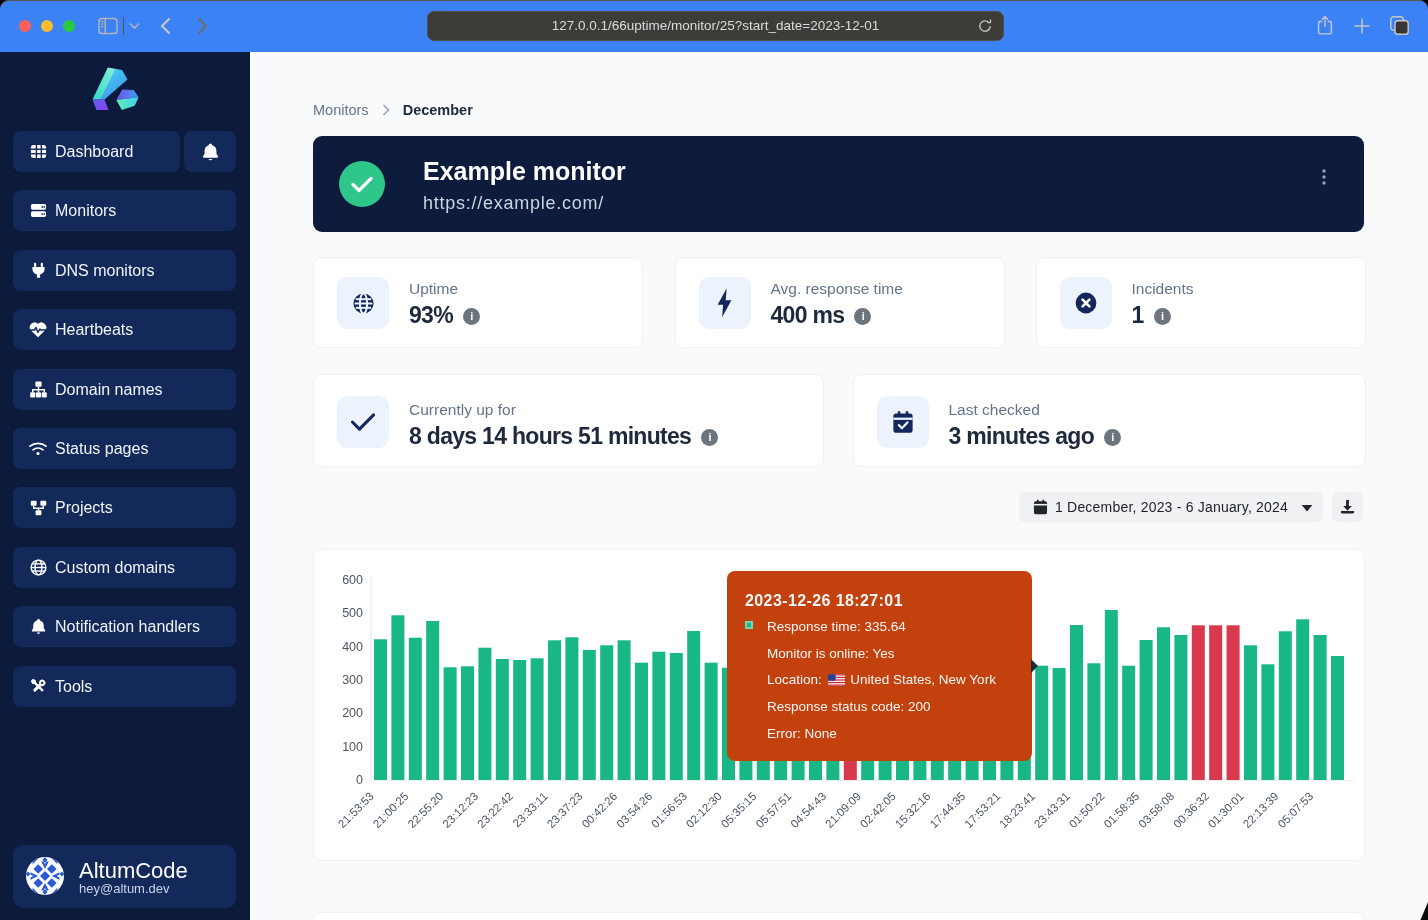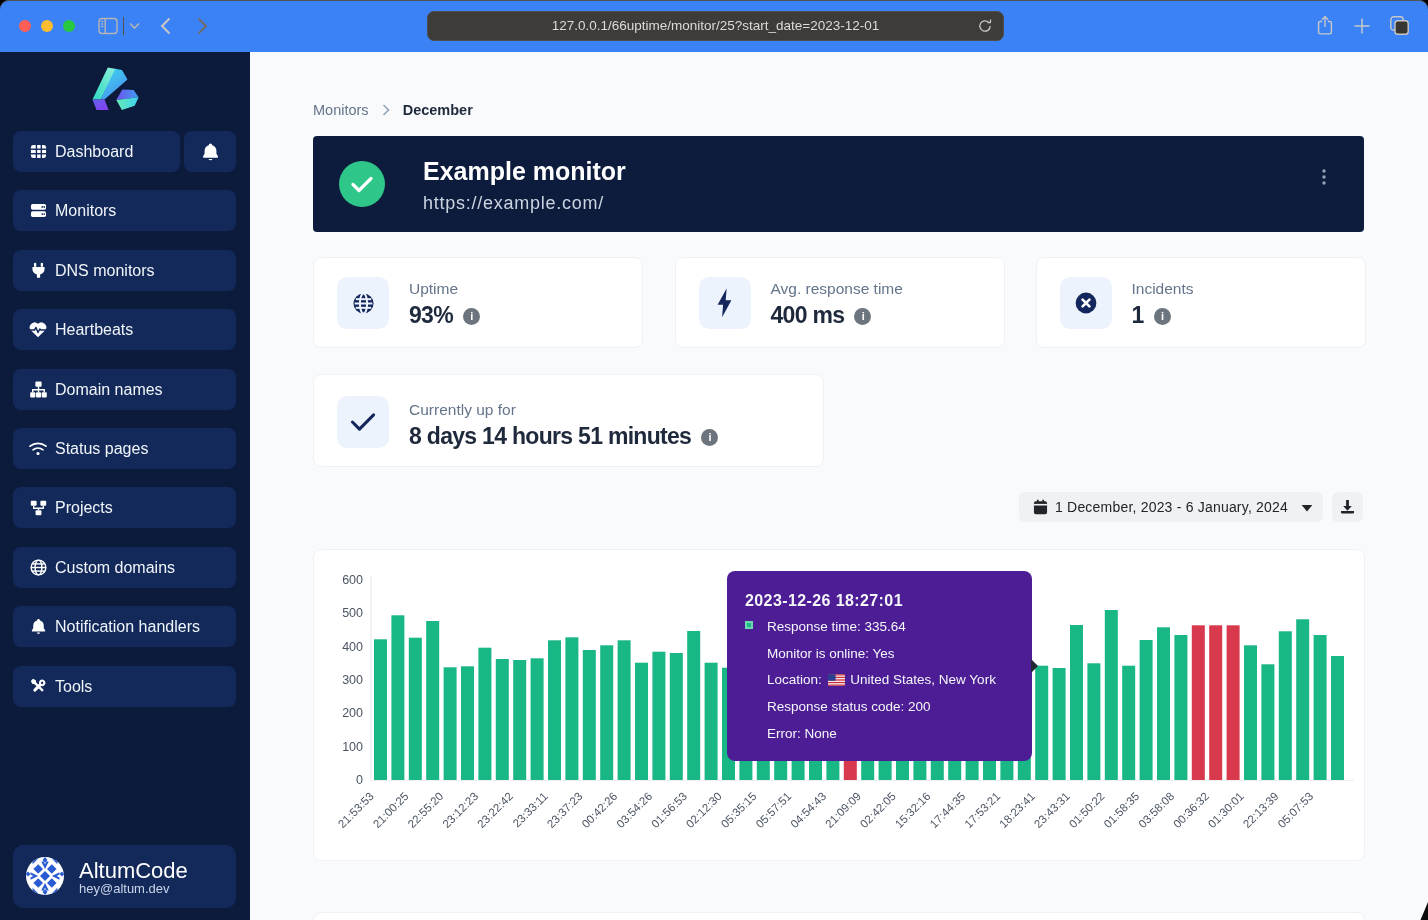--- a/index.html
+++ b/index.html
@@ -224,21 +224,21 @@
     <div style="position:absolute;left:66px;top:36px;color:#c9d4e8;font-size:13px">hey@altum.dev</div>
   </div>
 </div>
 <div class="main">
   <div style="position:absolute;left:63px;top:50px;font-size:14.5px;color:#64748b">Monitors
     <svg style="margin:0 9px;vertical-align:-1px" width="8" height="12" viewBox="0 0 8 12" fill="none" stroke="#94a3b8" stroke-width="1.6">
         <path d="M1.5 1 L6.5 6 L1.5 11"></path>
       </svg>
     <span style="color:#1e293b;font-weight:bold">December</span>
   </div>
-  <div style="position:absolute;left:63px;top:84px;width:1051px;height:96px;background:#0d1b3c;border-radius:4px">
+  <div style="position:absolute;left:63px;top:84px;width:1051px;height:96px;background:#0d1b3c;border-radius:9px">
     <div style="position:absolute;left:26px;top:25px;width:46px;height:46px;border-radius:50%;background:#2fc689;display:flex;align-items:center;justify-content:center">
       <svg width="22" height="17" viewBox="0 0 22 17" fill="none" stroke="#fff" stroke-width="3.2" stroke-linecap="round" stroke-linejoin="round">
           <path d="M2 8.5 L8 14.5 L20 2.5"></path>
         </svg>
     </div>
     <div style="position:absolute;left:110px;top:21px;color:#fff;font-size:25px;font-weight:bold">Example monitor</div>
     <div style="position:absolute;left:110px;top:57px;color:#cbd5e1;font-size:18px;letter-spacing:0.75px">https://example.com/</div>
     <svg style="position:absolute;right:38px;top:33px" width="4" height="16" viewBox="0 0 4 16" fill="#94a3b8">
         <circle cx="2" cy="2" r="1.7"></circle>
         <circle cx="2" cy="8" r="1.7"></circle>
@@ -280,20 +280,31 @@
     <div class="sval" style="left:95px;top:44px">1<span class="info">i</span></div>
   </div>
   <div class="card" style="left:63px;top:322px;width:511px;height:93px">
     <div class="sicon" style="left:23px;top:21px">
       <svg width="26" height="20" viewBox="0 0 22 17" fill="none" stroke="#14275c" stroke-width="2.6" stroke-linecap="round" stroke-linejoin="round">
           <path d="M2 8.5 L8 14.5 L20 2.5"></path>
         </svg>
     </div>
     <div class="stitle" style="left:95px;top:26px">Currently up for</div>
     <div class="sval" style="left:95px;top:48px">8 days 14 hours 51 minutes<span class="info">i</span></div>
+  </div>
+  <div class="card" style="left:602.5px;top:322px;width:513px;height:93px">
+    <div class="sicon" style="left:23px;top:21px">
+      <svg width="22" height="24" viewBox="0 0 16 17" preserveAspectRatio="none" fill="#14275c">
+          <path d="M4.2 0.8 L6 0.8 L6 2.4 L10 2.4 L10 0.8 L11.8 0.8 L11.8 2.4 L13 2.4 A2 2 0 0 1 15 4.4 L15 14.2 A2 2 0 0 1 13 16.2 L3 16.2 A2 2 0 0 1 1 14.2 L1 4.4 A2 2 0 0 1 3 2.4 L4.2 2.4 Z"></path>
+          <rect x="1" y="5.4" width="14" height="1.6" fill="#edf3fc"></rect>
+          <path d="M5 10.7 L7.2 12.9 L11.3 8.8" stroke="#edf3fc" stroke-width="1.6" fill="none" stroke-linecap="round" stroke-linejoin="round"></path>
+        </svg>
+    </div>
+    <div class="stitle" style="left:95px;top:26px">Last checked</div>
+    <div class="sval" style="left:95px;top:48px">3 minutes ago<span class="info">i</span></div>
   </div>
   <div style="position:absolute;left:769px;top:440px;width:304px;height:30px;background:#eff1f3;border-radius:6px;color:#212529;font-size:14px;letter-spacing:0.2px;line-height:30px">
     <svg style="position:absolute;left:14px;top:7px" width="15" height="16" viewBox="0 0 16 17" fill="#212529">
         <path d="M4.2 0.8 L6 0.8 L6 2.4 L10 2.4 L10 0.8 L11.8 0.8 L11.8 2.4 L13 2.4 A2 2 0 0 1 15 4.4 L15 14.2 A2 2 0 0 1 13 16.2 L3 16.2 A2 2 0 0 1 1 14.2 L1 4.4 A2 2 0 0 1 3 2.4 L4.2 2.4 Z"></path>
         <rect x="1" y="5.2" width="14" height="1.7" fill="#eff1f3"></rect>
       </svg>
     <span style="margin-left:36px">1 December, 2023 - 6 January, 2024</span>
     <svg style="position:absolute;right:10px;top:12px" width="12" height="8" viewBox="0 0 12 8" fill="#212529">
         <path d="M0.6 1 L11.4 1 L6 7.4 Z"></path>
       </svg>
@@ -395,21 +406,21 @@
 <text transform="translate(756.5,247) rotate(-45)" text-anchor="end" font-size="11.5" fill="#4b5563">23:43:31</text>
 <text transform="translate(791.3,247) rotate(-45)" text-anchor="end" font-size="11.5" fill="#4b5563">01:50:22</text>
 <text transform="translate(826.1,247) rotate(-45)" text-anchor="end" font-size="11.5" fill="#4b5563">01:58:35</text>
 <text transform="translate(860.9,247) rotate(-45)" text-anchor="end" font-size="11.5" fill="#4b5563">03:58:08</text>
 <text transform="translate(895.7,247) rotate(-45)" text-anchor="end" font-size="11.5" fill="#4b5563">00:36:32</text>
 <text transform="translate(930.5,247) rotate(-45)" text-anchor="end" font-size="11.5" fill="#4b5563">01:30:01</text>
 <text transform="translate(965.3,247) rotate(-45)" text-anchor="end" font-size="11.5" fill="#4b5563">22:13:39</text>
 <text transform="translate(1000.1,247) rotate(-45)" text-anchor="end" font-size="11.5" fill="#4b5563">05:07:53</text>  
     </svg>
 </div>
-<div style="position:absolute;left:727px;top:571px;width:305px;height:190px;background:#4c1d95;border-radius:8px;color:#f5f6f7">
+<div style="position:absolute;left:727px;top:571px;width:305px;height:190px;background:#c2410c;border-radius:8px;color:#f5f6f7">
   <div style="position:absolute;left:-7px;right:-7px;top:88px;height:0"></div>
   <div style="position:absolute;right:-6px;top:88px;width:0;height:0;border-top:7px solid transparent;border-bottom:7px solid transparent;border-left:7px solid #212733"></div>
   <div style="position:absolute;left:18px;top:21px;font-size:16px;font-weight:bold;letter-spacing:0.4px">2023-12-26 18:27:01</div>
   <div style="position:absolute;left:18px;top:50px;width:8px;height:8px;background:#1db687;border:2px solid #6fd6b4"></div>
   <div style="position:absolute;left:40px;top:48px;font-size:13.5px">Response time: 335.64</div>
   <div style="position:absolute;left:40px;top:75px;font-size:13.5px">Monitor is online: Yes</div>
   <div style="position:absolute;left:40px;top:101px;font-size:13.5px">Location: <svg style="margin:0 2px;vertical-align:-2px" width="17" height="12" viewBox="0 0 19 13">
         <rect width="19" height="13" rx="2" fill="#f2f4f7"></rect>
         <g fill="#cc2e3e">
           <rect y="0" width="19" height="1.44" rx="0.7"></rect>

